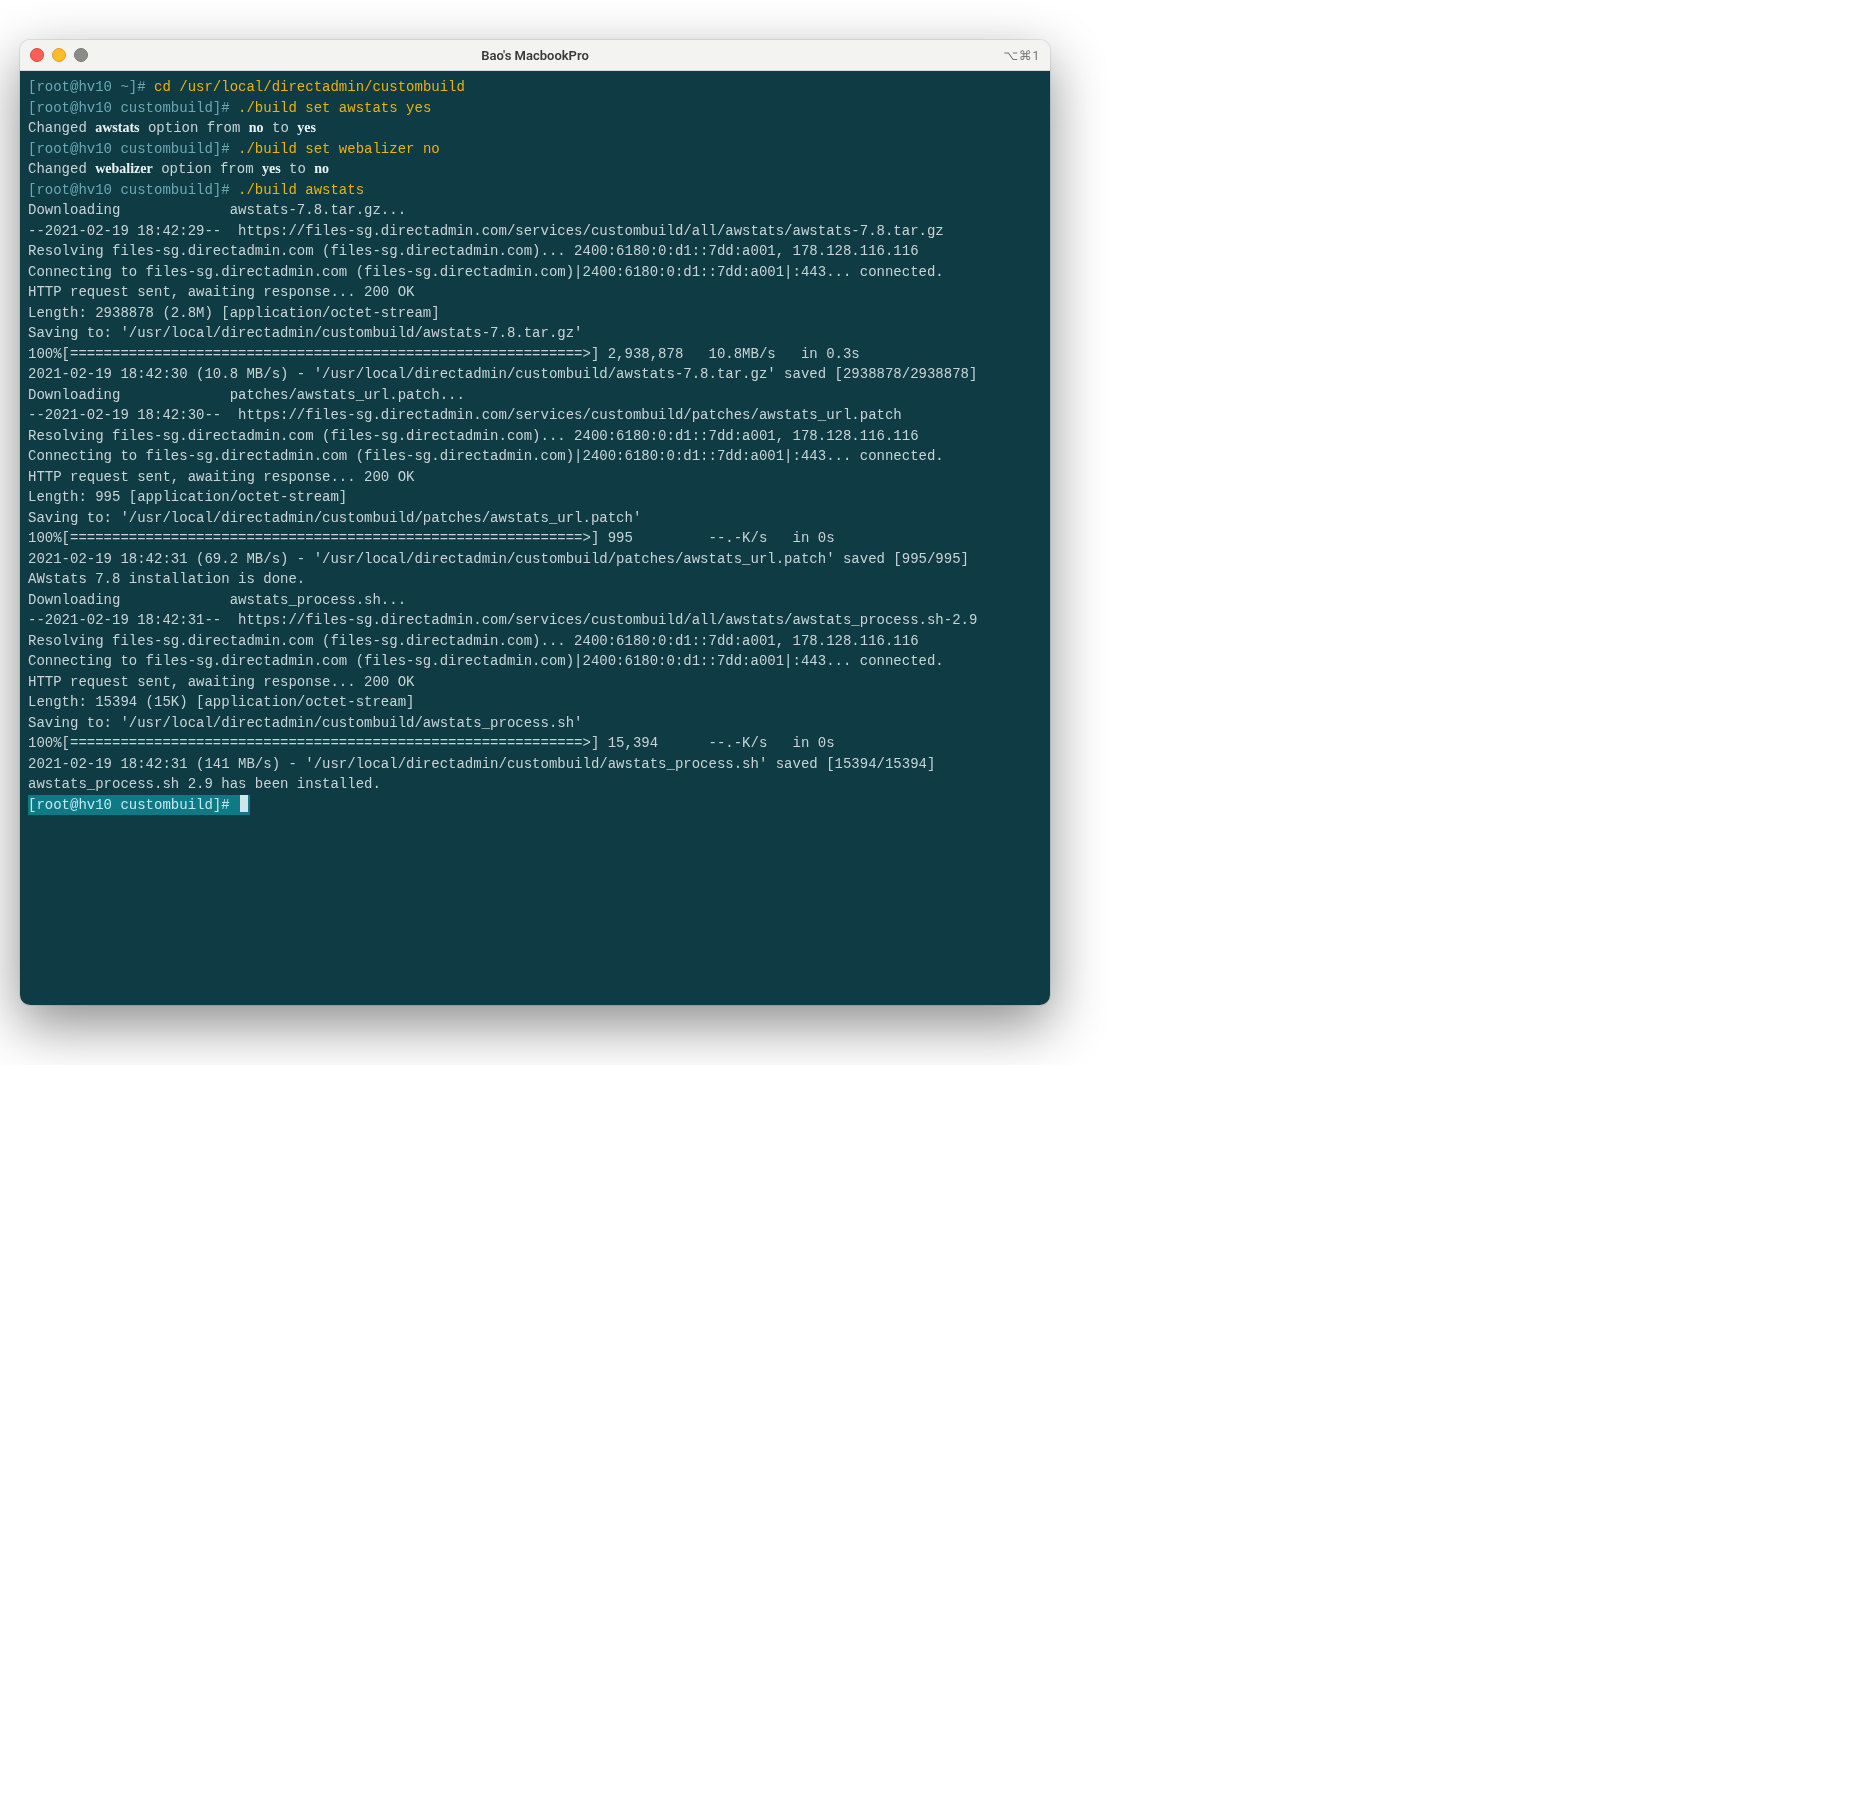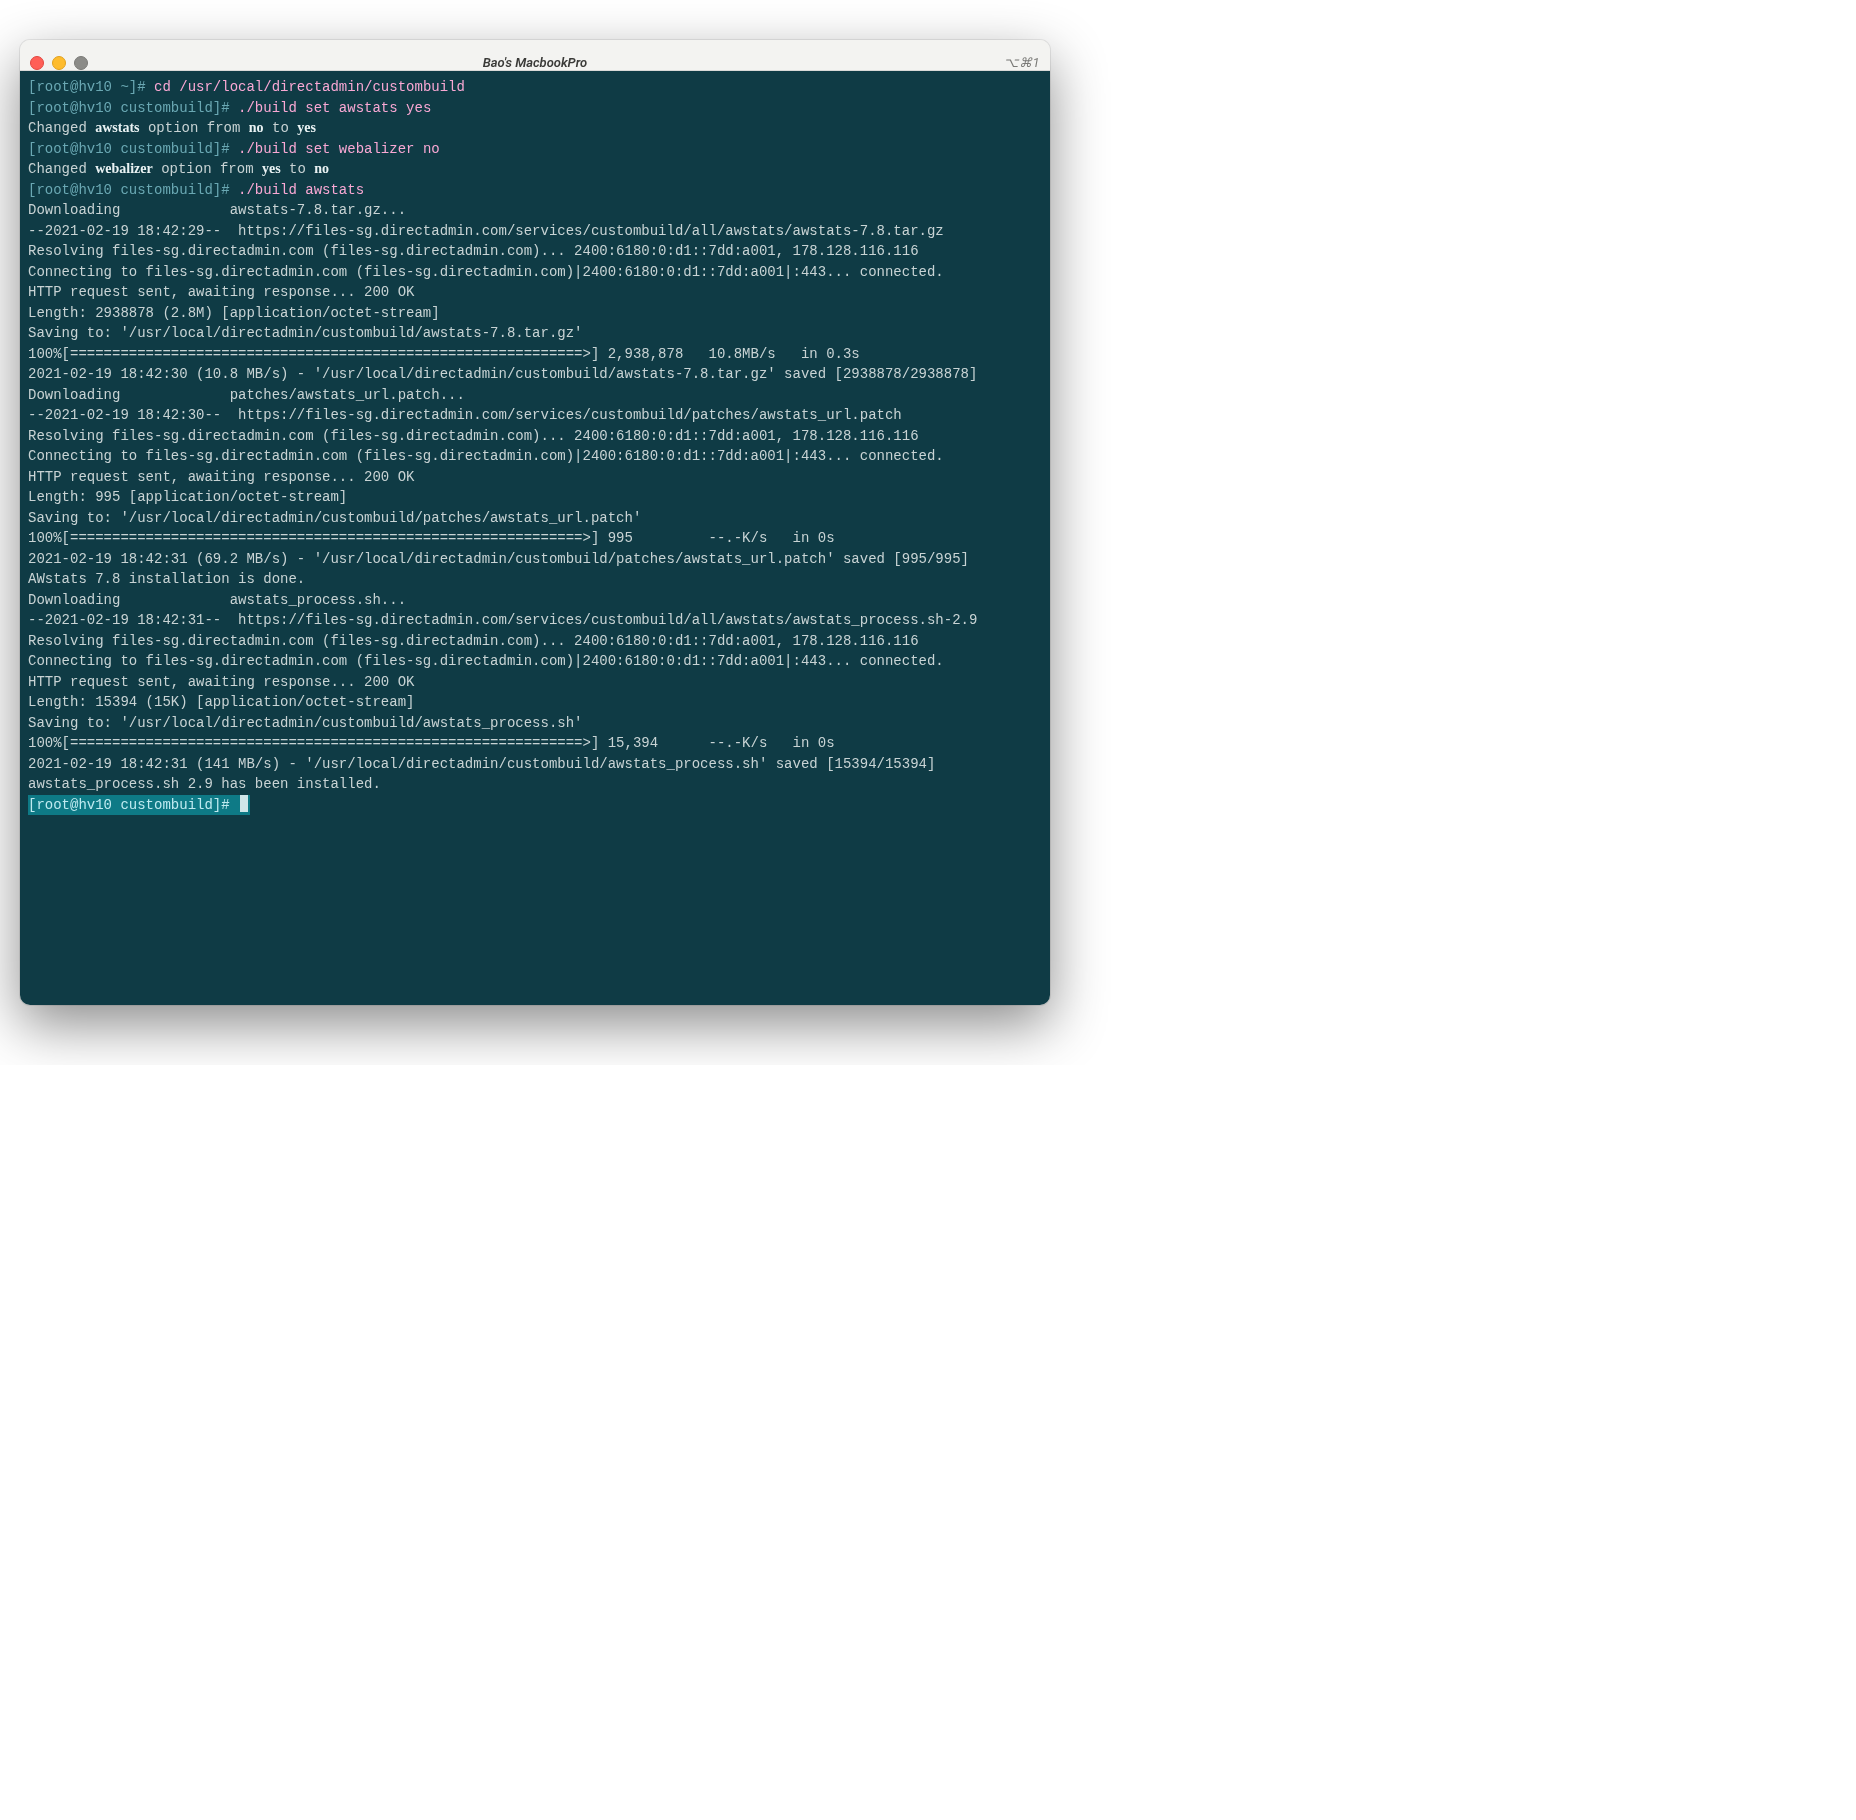--- a/index.html
+++ b/index.html
@@ -17,26 +17,25 @@
   .window {
     width: 100%;
     background: #f3f3f1;
     border-radius: 10px;
     box-shadow: 0 20px 55px rgba(0,0,0,0.45), 0 0 0 1px rgba(0,0,0,0.08);
     overflow: hidden;
   }
   .titlebar {
     height: 30px;
     display: flex;
-    align-items: flex-end;
+    align-items: center;
     background: #f3f3f1;
     padding: 0 10px;
     position: relative;
     border-bottom: 1px solid #d9d9d7;
-    font-style: italic;
   }
   .traffic {
     display: flex;
     gap: 8px;
     align-items: center;
   }
   .traffic span {
     width: 12px;
     height: 12px;
     border-radius: 50%;
@@ -67,21 +66,21 @@
     font-size: 14px;
     line-height: 20.5px;
     color: #c8d3d4;
     white-space: pre;
     min-height: 920px;
     position: relative;
     overflow: hidden;
   }
   .line { white-space: pre; }
   .prompt { color: #6aa8b3; }
-  .cmd    { color: #f9a8d4; }
+  .cmd    { color: #eab308; }
   .boldw  { font-weight: 700; color: #e9f2f3; font-family: Liberation Serif, serif; }
   .cursor-row {
     display: inline-block;
     background: #0e7a86;
     color: #e9f2f3;
     padding: 0 2px 0 0;
   }
   .cursor-block {
     display: inline-block;
     width: 8px;

